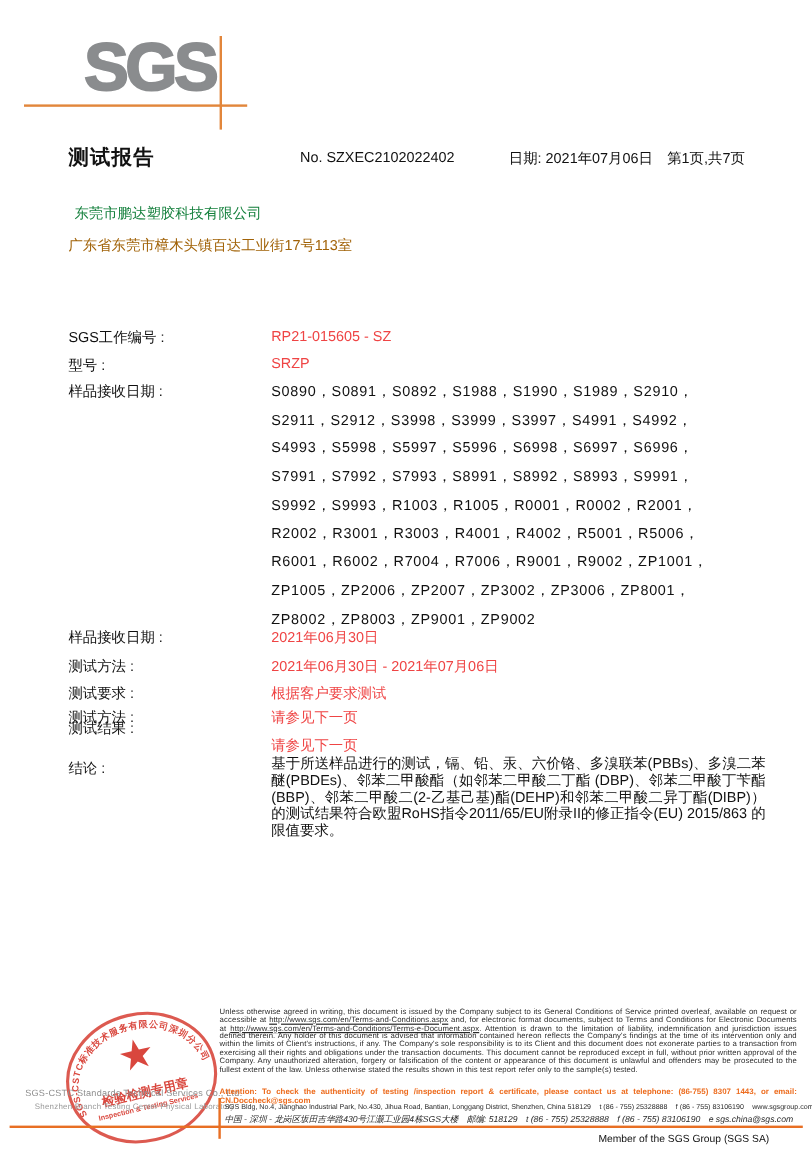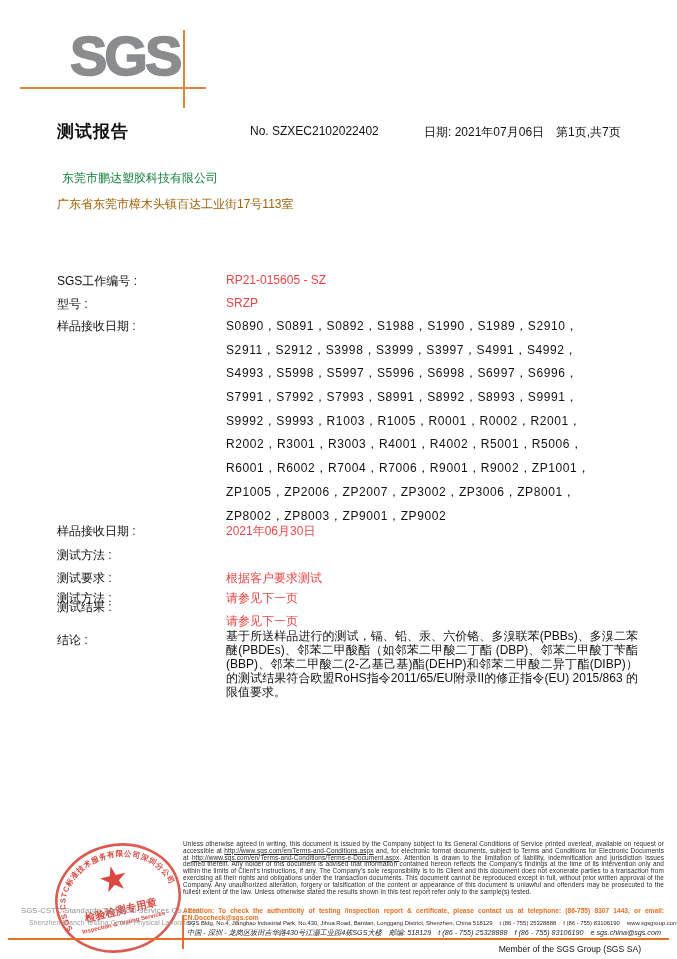--- a/index.html
+++ b/index.html
@@ -93,20 +93,21 @@
     <div>R2002，R3001，R3003，R4001，R4002，R5001，R5006，</div>
     <div>R6001，R6002，R7004，R7006，R9001，R9002，ZP1001，</div>
     <div>ZP1005，ZP2006，ZP2007，ZP3002，ZP3006，ZP8001，</div>
     <div>ZP8002，ZP8003，ZP9001，ZP9002</div>
   </div>
 
   <div class="lbl" style="top:523px">样品接收日期 :</div>
   <div class="val" style="top:523px">2021年06月30日</div>
 
   <div class="lbl" style="top:547px">测试方法 :</div>
+  <div class="val" style="top:547px">2021年06月30日 - 2021年07月06日</div>
 
   <div class="lbl" style="top:570px">测试要求 :</div>
   <div class="val" style="top:570px">根据客户要求测试</div>
 
   <div class="lbl" style="top:590px">测试方法 :</div>
   <div class="val" style="top:590px">请参见下一页</div>
 
   <div class="lbl" style="top:599px">测试结果 :</div>
   <div class="val" style="top:613px">请参见下一页</div>
 

